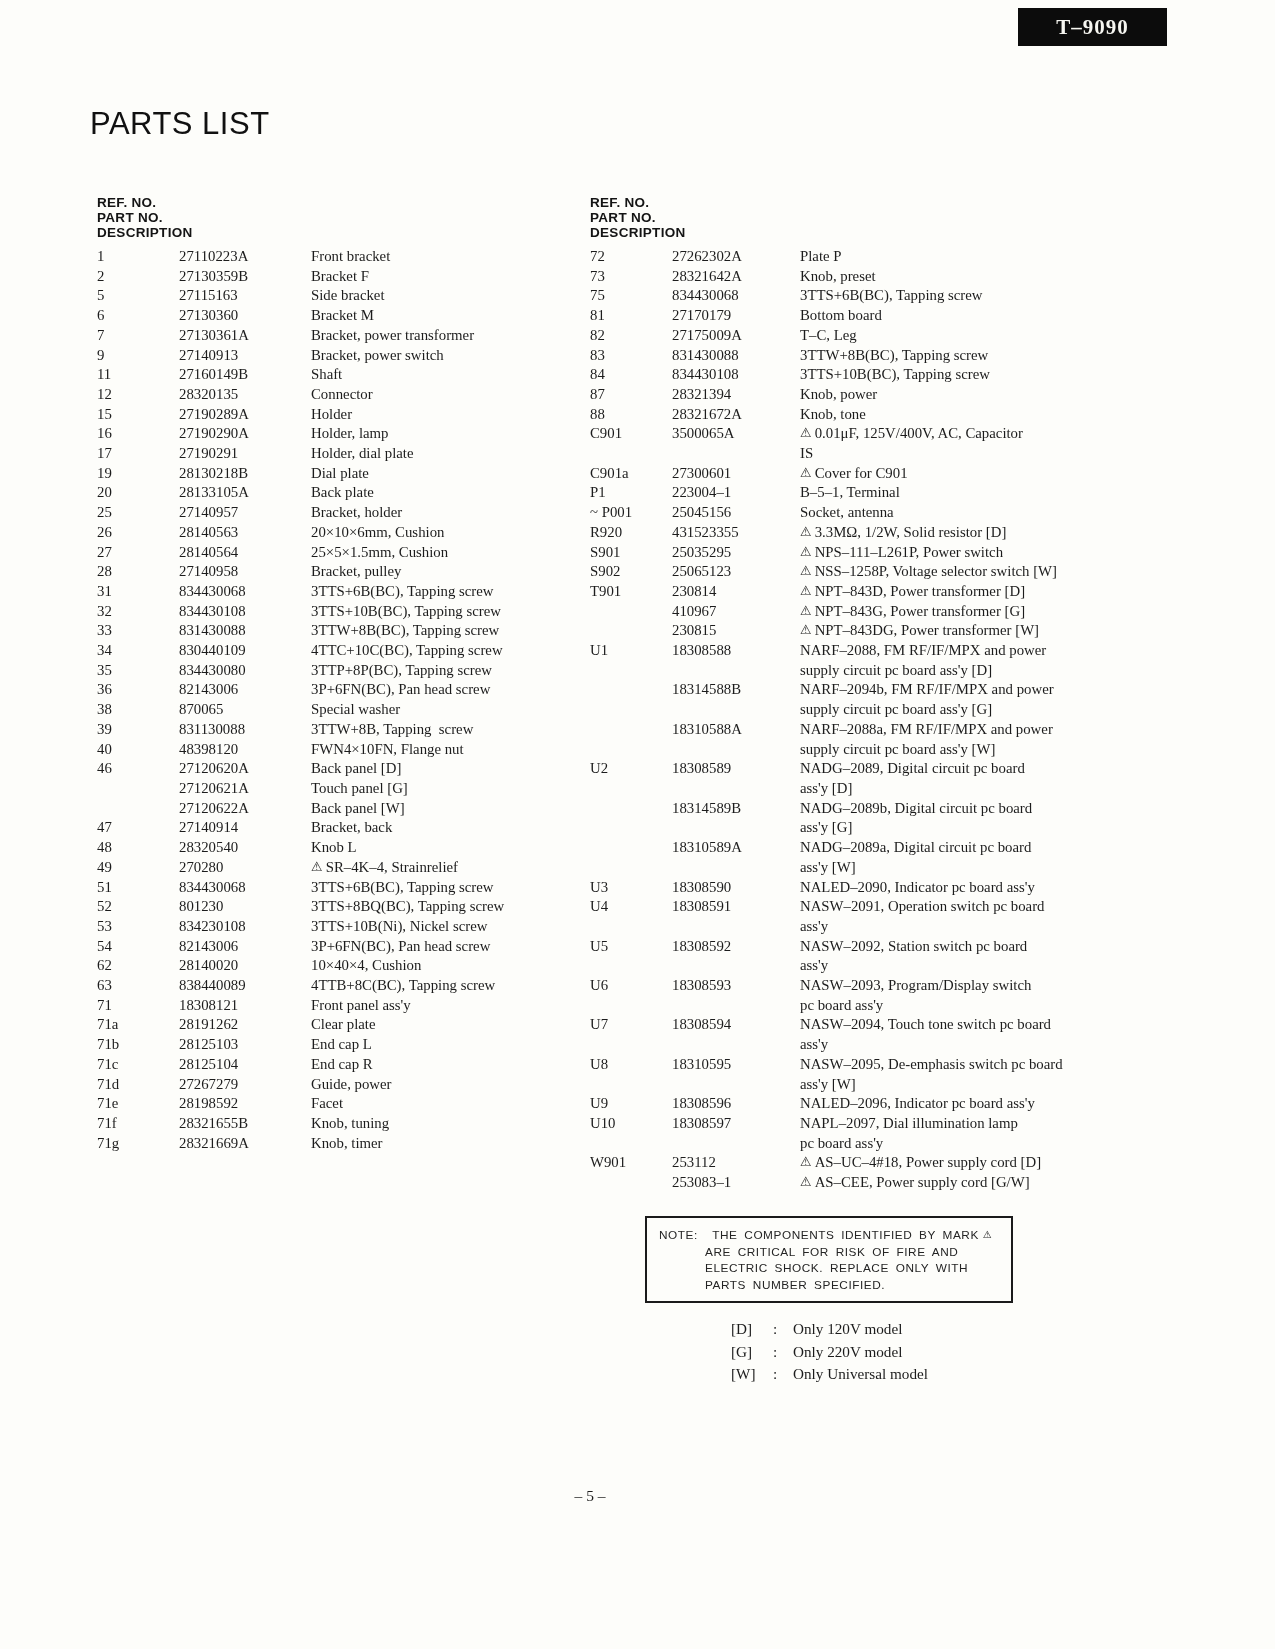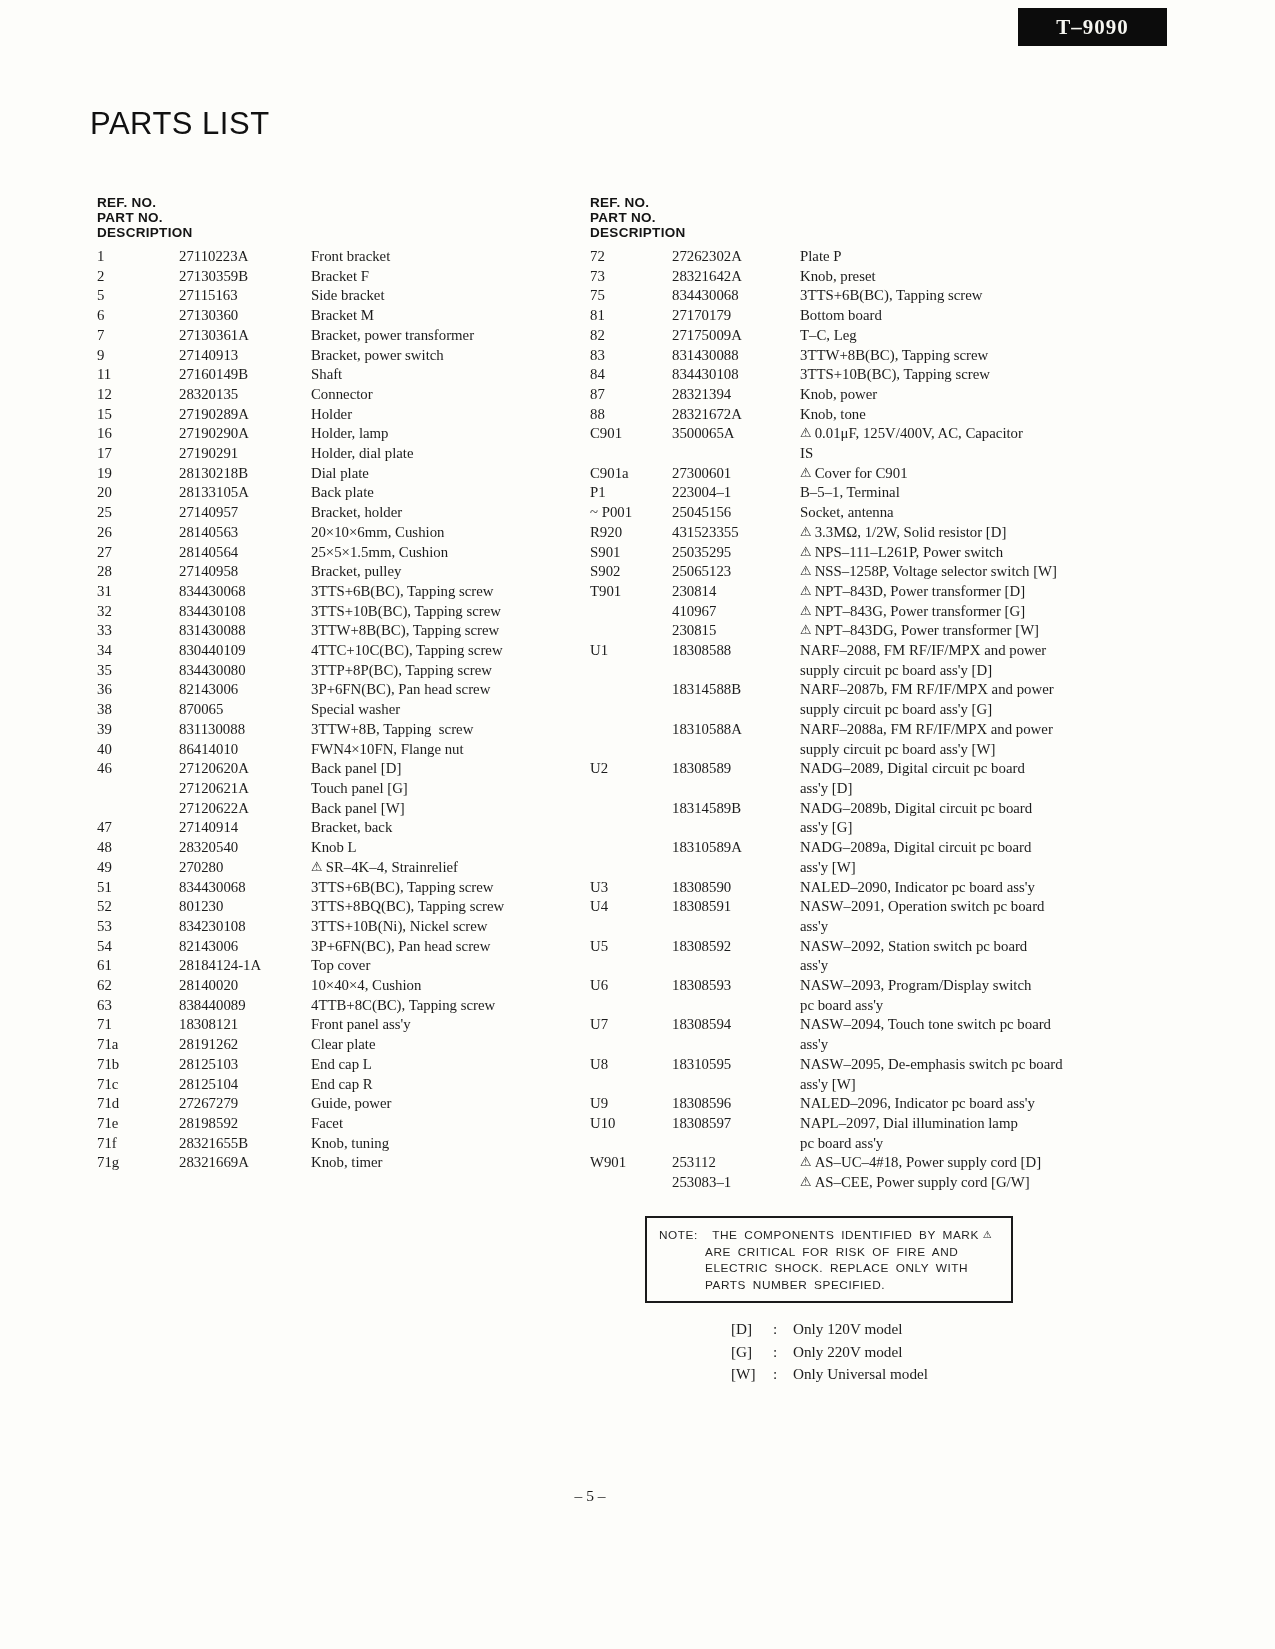--- a/index.html
+++ b/index.html
@@ -196,21 +196,21 @@
         <span class="c-part">870065</span>
         <span class="c-desc">Special washer</span>
       </div>
       <div class="prow">
         <span class="c-ref">39</span>
         <span class="c-part">831130088</span>
         <span class="c-desc">3TTW+8B, Tapping  screw</span>
       </div>
       <div class="prow">
         <span class="c-ref">40</span>
-        <span class="c-part">86414010</span>
+        <span class="c-part">48398120</span>
         <span class="c-desc">FWN4×10FN, Flange nut</span>
       </div>
       <div class="prow">
         <span class="c-ref">46</span>
         <span class="c-part">27120620A</span>
         <span class="c-desc">Back panel [D]</span>
       </div>
       <div class="prow">
         <span class="c-ref"></span>
         <span class="c-part">27120621A</span>
@@ -248,25 +248,20 @@
       </div>
       <div class="prow">
         <span class="c-ref">53</span>
         <span class="c-part">834230108</span>
         <span class="c-desc">3TTS+10B(Ni), Nickel screw</span>
       </div>
       <div class="prow">
         <span class="c-ref">54</span>
         <span class="c-part">82143006</span>
         <span class="c-desc">3P+6FN(BC), Pan head screw</span>
-      </div>
-      <div class="prow">
-        <span class="c-ref">61</span>
-        <span class="c-part">28184124-1A</span>
-        <span class="c-desc">Top cover</span>
       </div>
       <div class="prow">
         <span class="c-ref">62</span>
         <span class="c-part">28140020</span>
         <span class="c-desc">10×40×4, Cushion</span>
       </div>
       <div class="prow">
         <span class="c-ref">63</span>
         <span class="c-part">838440089</span>
         <span class="c-desc">4TTB+8C(BC), Tapping screw</span>
@@ -419,21 +414,21 @@
       </div>
       <div class="prow">
         <span class="c-ref">U1</span>
         <span class="c-part">18308588</span>
         <span class="c-desc">NARF–2088, FM RF/IF/MPX and power
 supply circuit pc board ass'y [D]</span>
       </div>
       <div class="prow">
         <span class="c-ref"></span>
         <span class="c-part">18314588B</span>
-        <span class="c-desc">NARF–2087b, FM RF/IF/MPX and power
+        <span class="c-desc">NARF–2094b, FM RF/IF/MPX and power
 supply circuit pc board ass'y [G]</span>
       </div>
       <div class="prow">
         <span class="c-ref"></span>
         <span class="c-part">18310588A</span>
         <span class="c-desc">NARF–2088a, FM RF/IF/MPX and power
 supply circuit pc board ass'y [W]</span>
       </div>
       <div class="prow">
         <span class="c-ref">U2</span>

